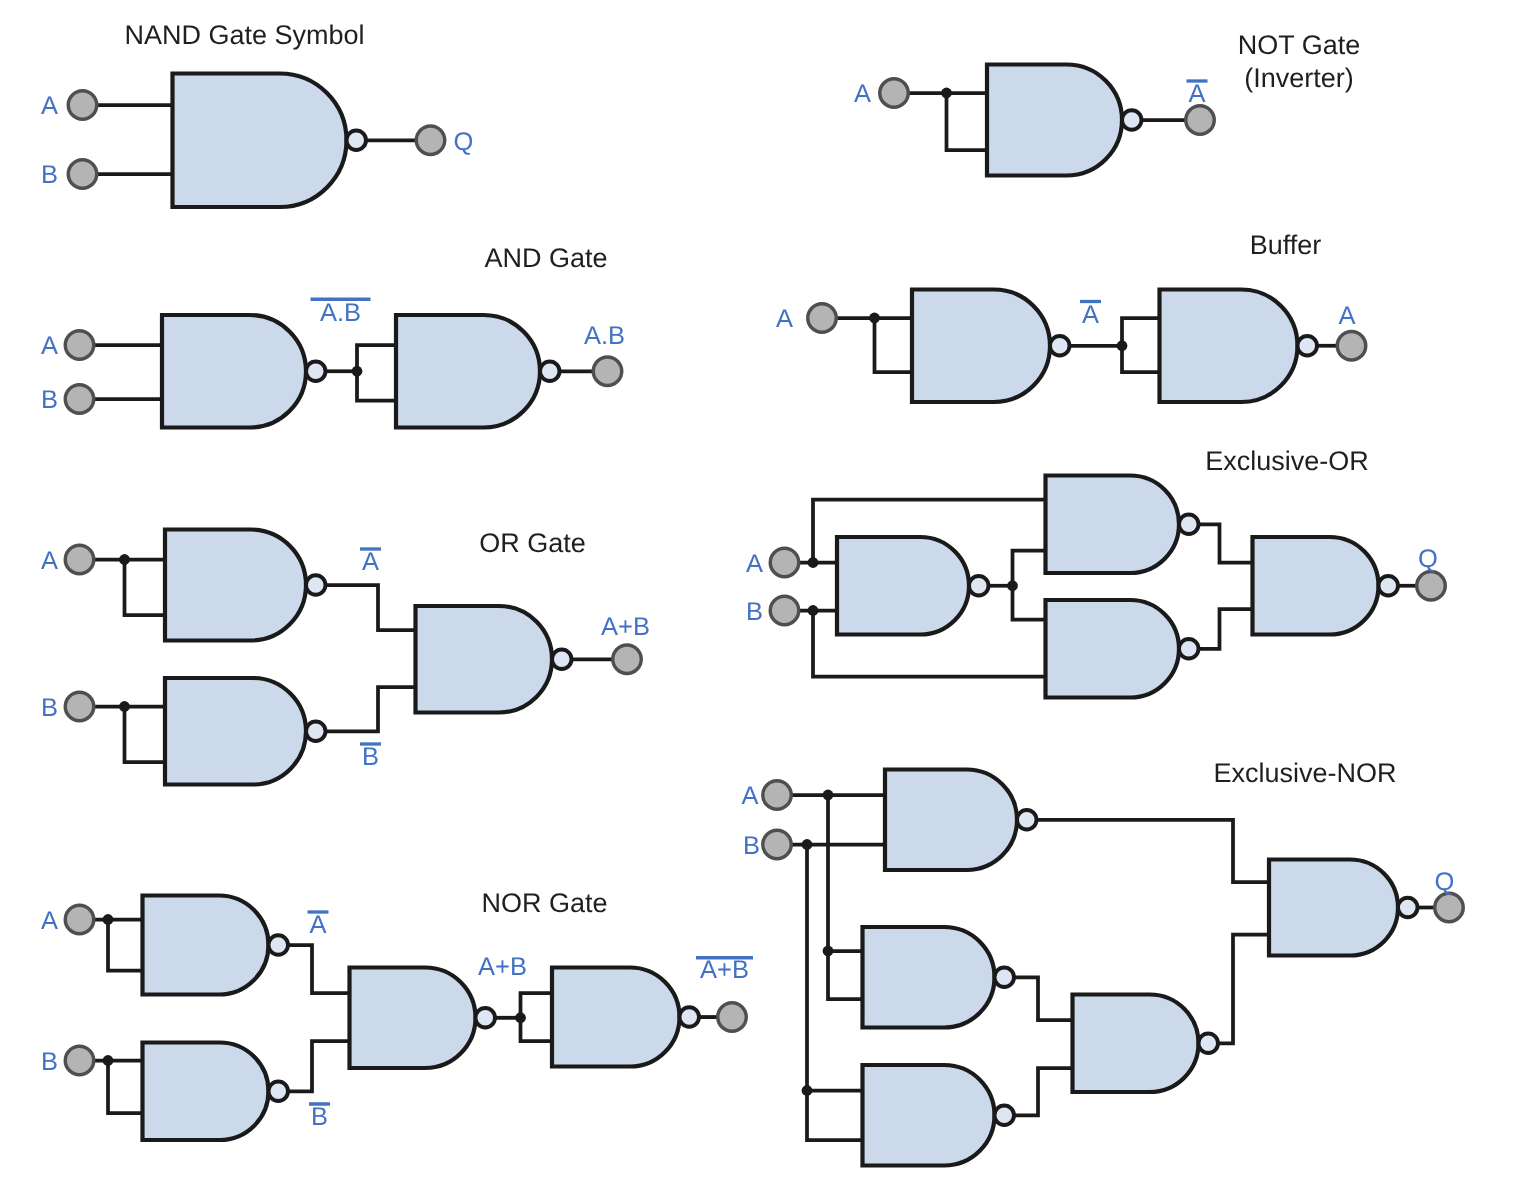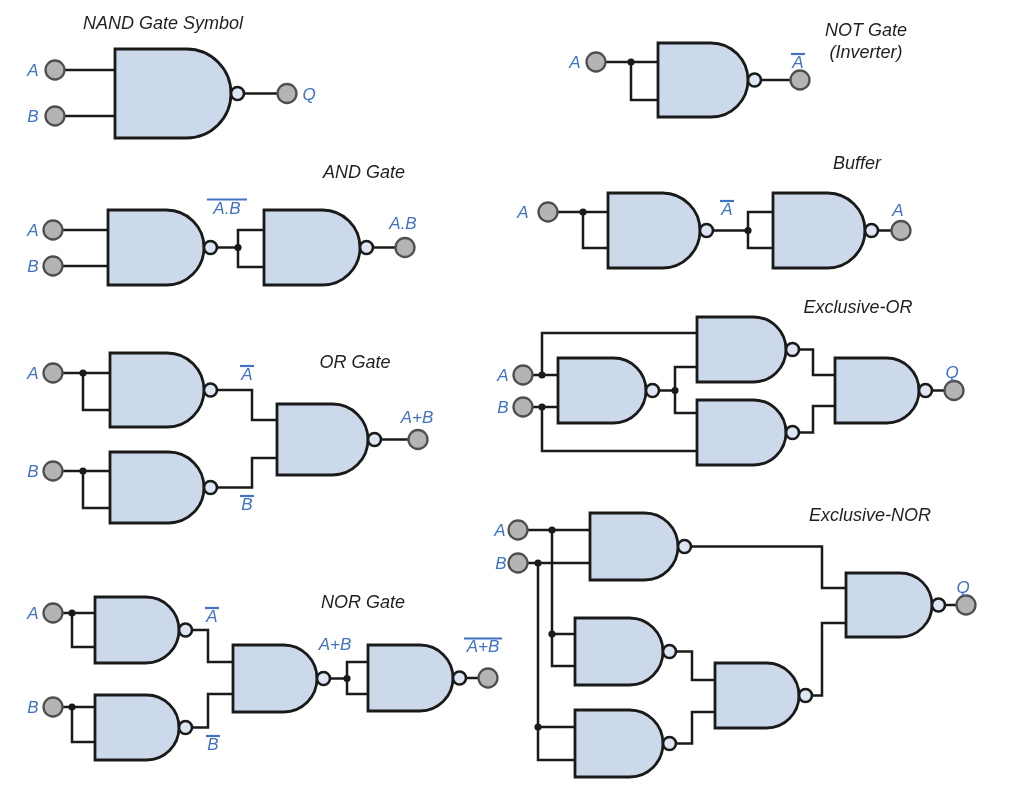--- a/index.html
+++ b/index.html
@@ -2,21 +2,20 @@
 <html><head>
 <meta charset="utf-8">
 <style>
   html, body { margin: 0; padding: 0; background: #ffffff; }
   .stage {
     position: relative;
     width: 1020px; height: 801px;
     background: #ffffff;
     font-family: "Liberation Sans", sans-serif;
     overflow: hidden;
-    font-style: italic;
   }
   svg { display: block; }
   .gate   { fill: #ccd9ea; stroke: #1a1a1a; stroke-width: 2.8; }
   .bubble { fill: #dde6f2; stroke: #1a1a1a; stroke-width: 2.6; }
   .wire   { fill: none; stroke: #1a1a1a; stroke-width: 2.5; }
   .term   { fill: #b4b4b4; stroke: #4f4f4f; stroke-width: 2.3; }
   .dot    { fill: #1a1a1a; stroke: none; }
   .title  { font-family: "Liberation Sans", sans-serif; font-size: 18px; fill: #1f1f1f; text-anchor: middle; }
   .lbl    { font-family: "Liberation Sans", sans-serif; font-size: 17px; fill: #4172c4; text-anchor: middle; }
   .bar    { stroke: #4172c4; stroke-width: 2.2; }

